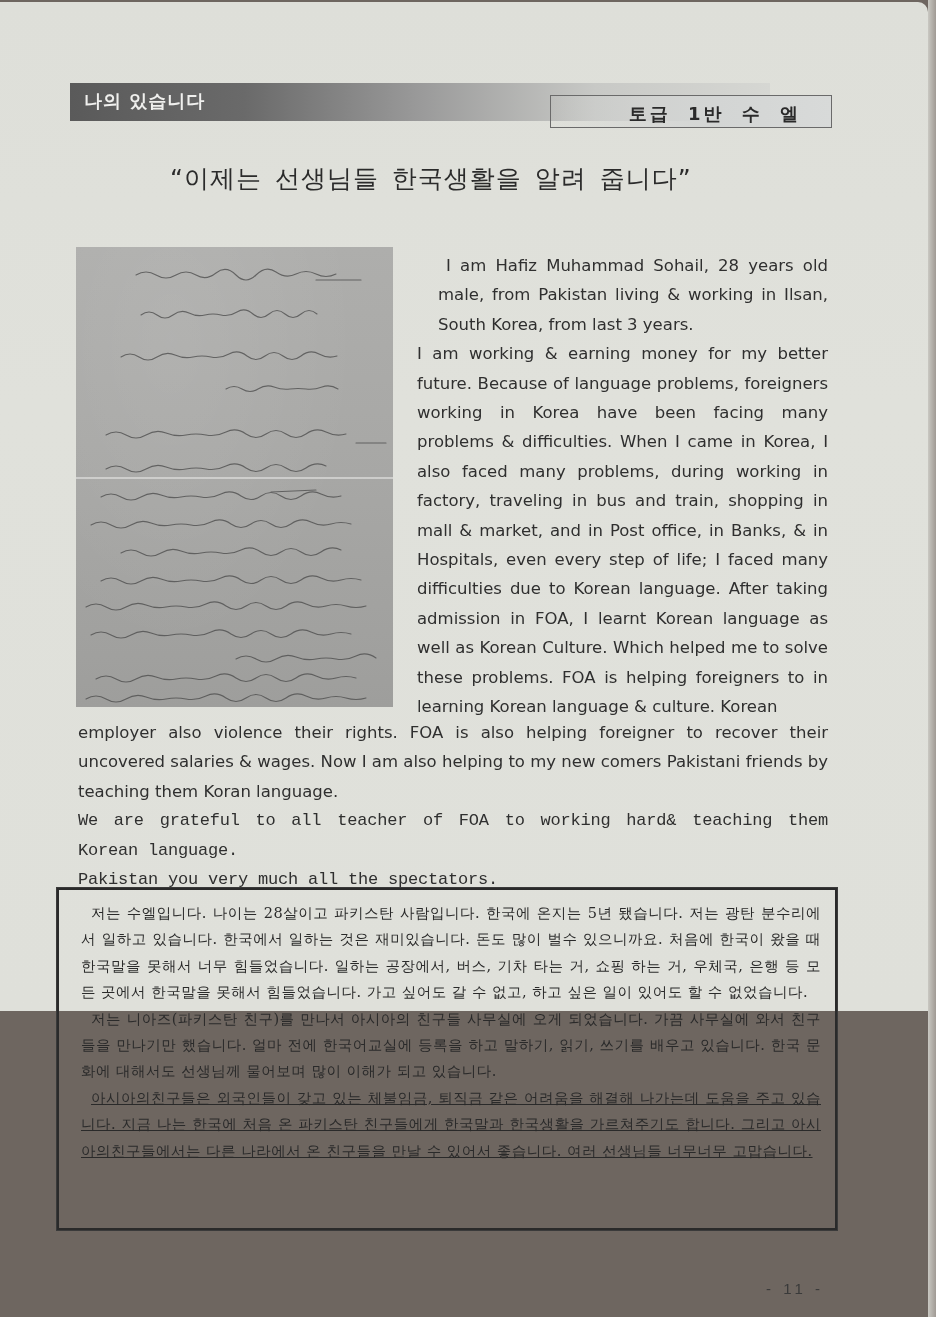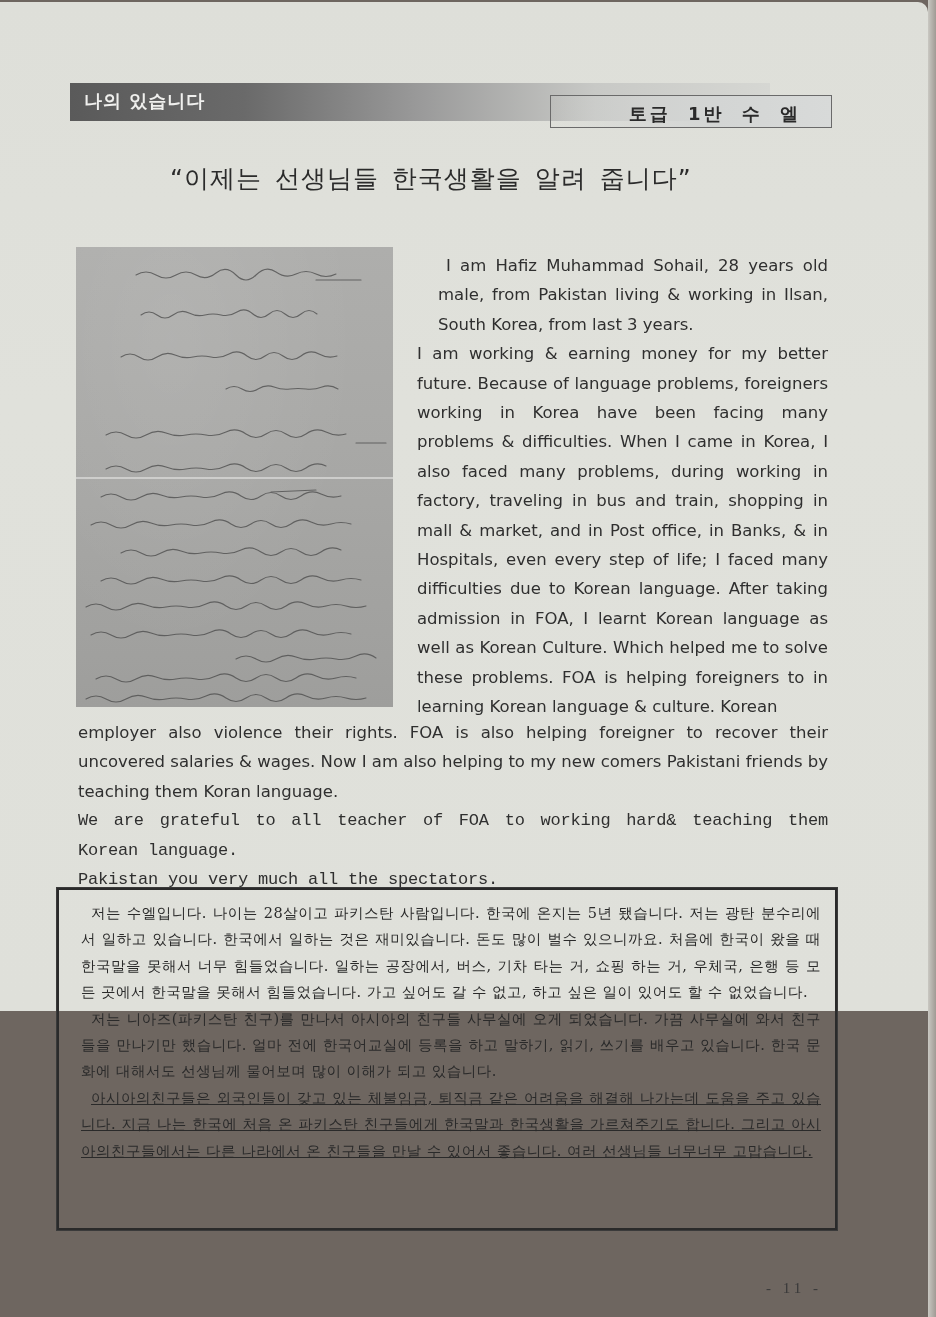--- a/index.html
+++ b/index.html
@@ -83,21 +83,21 @@
       width: 100%; height: 100%; border: 2px solid #2a2a2a; box-sizing: border-box;
       padding: 10px 14px 0 22px;
     }
     .ko-inner p {
       margin: 0; font-family: "DejaVu Serif", serif; font-size: 14.5px;
       color: #2a2a2a; line-height: 26.4px; text-align: justify; letter-spacing: 0.5px;
     }
     .page-number {
       position: absolute; left: 766px; top: 1278px;
       font-size: 15px; color: #3a3a3a; letter-spacing: 4px;
-      font-family: Liberation Serif, serif;
+      font-family: Liberation Sans, sans-serif;
     }
   </style>
 </head>
 <body>
 
 <div class="page">
 
   <div class="header-bar">
     <div class="header-grad"></div>
     <div class="header-author-box">

